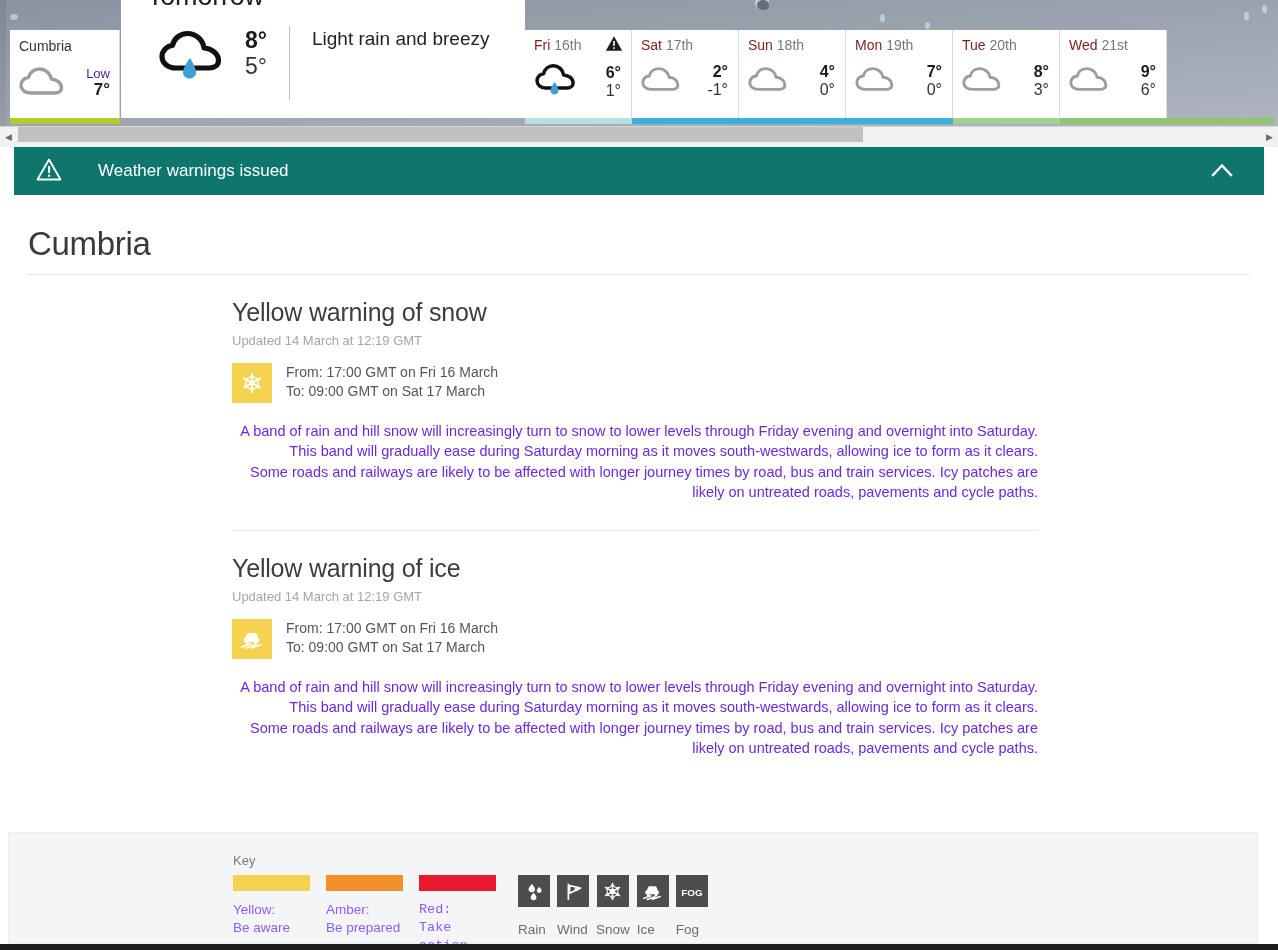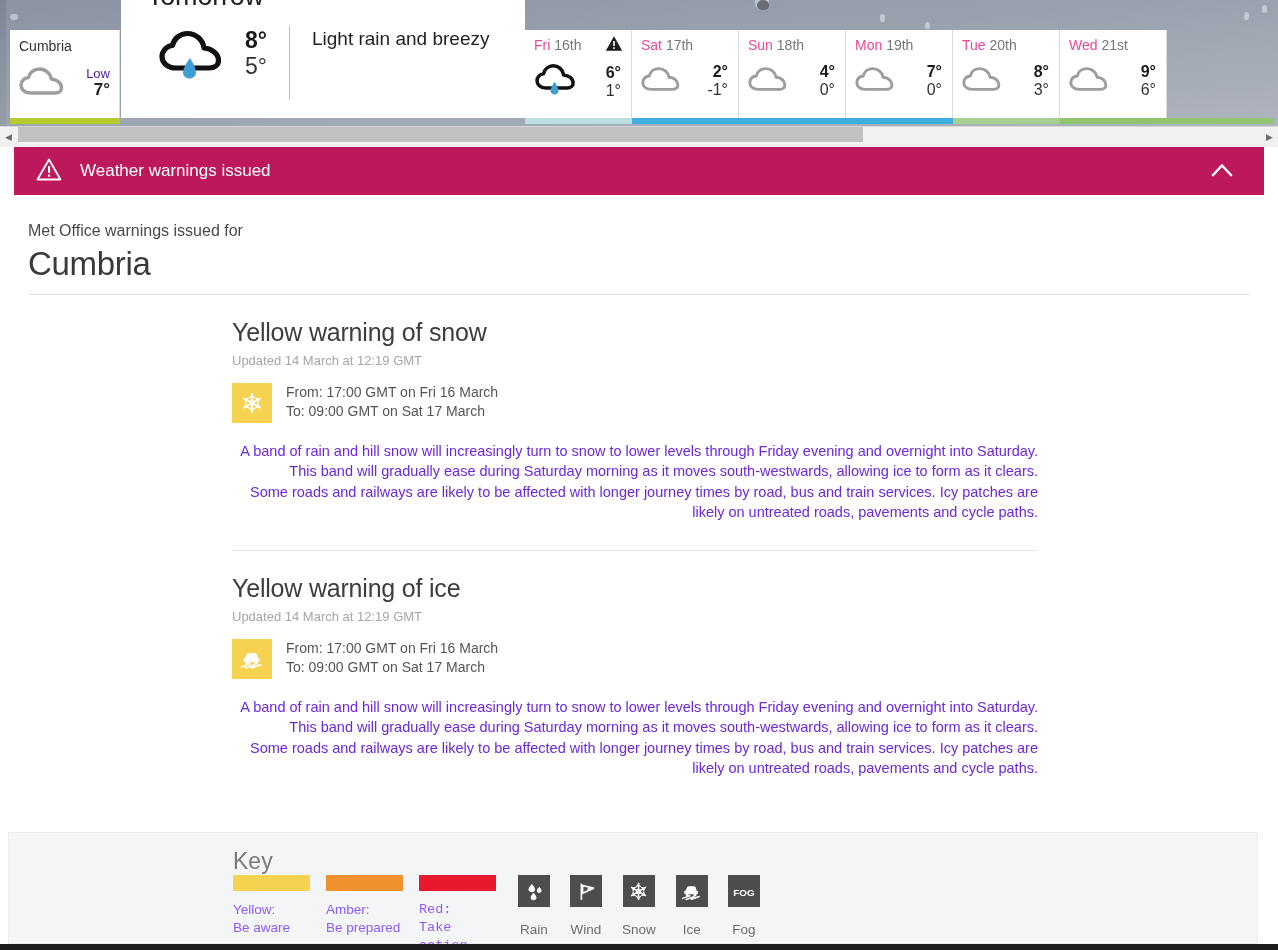--- a/index.html
+++ b/index.html
@@ -93,21 +93,21 @@
     background: #fff;
     border-right: 1px solid #dcdcdc;
     padding: 7px 8px 0 9px;
     position: relative;
   }
   .day-tile:first-child { border-left: none; }
   .day-head {
     font-size: 14px; color: #555; line-height: 16px;
     white-space: nowrap;
   }
-  .day-head .dow { color: #ec4899; }
+  .day-head .dow { color: #7f1d1d; }
   .day-head .dnum { color: #777; }
   .day-warn-tri { position: absolute; right: 8px; top: 5px; }
   .day-body { display:flex; align-items:center; justify-content: space-between; margin-top: 10px; }
   .day-temps { text-align: right; line-height: 1.12; padding-right: 2px;}
   .day-temps .hi { font-size: 16px; font-weight: 700; color: #1b1b1b; display:block; }
   .day-temps .lo { font-size: 16px; font-weight: 400; color: #333; display:block; }
 
   #day-bars { position: absolute; left: 525px; top: 118px; display:flex; height: 6px; }
   .day-bar { width: 107px; height: 6px; }
 
@@ -127,23 +127,24 @@
   #hscroll-thumb {
     height: 15px; width: 845px; background: #c1c1c1;
     margin-left: 1px;
   }
   #hscroll-track { flex:1; height:21px; }
 
   
   #warnings-banner {
     position: absolute; left: 14px; top: 147px;
     width: 1250px; height: 48px;
-    background: #be185d;
+    background: #0f766e;
     display:flex; align-items:center;
     padding: 0 18px 0 22px;
+    gap: 18px;
   }
   #warnings-banner .banner-text {
     color: #fff; font-size: 17px; margin-left: 18px; font-weight: 400;
   }
   #banner-chevron {
     margin-left: auto; color: #fff; font-size: 19px; line-height: 1;
     padding-right: 12px; font-weight: 300;
   }
 
   
@@ -189,29 +190,29 @@
   }
 
   
   #key-panel {
     position: absolute; left: 8px; top: 832px;
     width: 1250px; height: 112px;
     background: #f4f5f6;
     border: 1px solid #eceded;
   }
   #key-inner { padding: 18px 0 0 224px; }
-  #key-title { font-size: 23px; color: #7a7a7a; line-height: 20px; }
+  #key-title { font-size: 13px; color: #7a7a7a; line-height: 20px; }
   #key-items { display:flex; align-items: flex-start; margin-top: 4px; }
   .key-col { margin-right: 16px; }
   .key-swatch { width: 77px; height: 16px; }
   .key-col-label {
     font-size: 13.5px; color: #8b5cf6; line-height: 18px;
     margin-top: 10px; width: 77px;
   }
-  .key-icon-col { margin-right: 20px; text-align: center; }
+  .key-icon-col { margin-right: 7px; }
   .key-icon-tile {
     width: 32px; height: 32px; background: #4d4d4d;
     display:flex; align-items:center; justify-content:center;
     margin: 0 auto;
   }
   .key-icon-label {
     font-size: 13.5px; color: #6d6d6d; line-height: 18px; margin-top: 14px;
   }
   .key-icons-wrap { display:flex; align-items: flex-start; margin-left: 6px; padding-top: 0px;}
 
@@ -386,21 +387,20 @@
   <span class="banner-text">Weather warnings issued</span>
   <span id="banner-chevron">
     <svg width="24" height="16" viewBox="0 0 24 16" aria-hidden="true">
       <path d="M3 13 L12 3.5 L21 13" fill="none" stroke="#fff" stroke-width="2.3" stroke-linecap="square"></path>
     </svg>
   </span>
 </div>
 
 <div id="warnings-main">
   <div id="intro-block">
-    <div id="intro-label">Met Office warnings issued for</div>
     <div id="region-name">Cumbria</div>
   </div>
   <div id="intro-rule"></div>
 
   <div id="warning-list">
       <div class="warning-item">
         <div class="warning-title">Yellow warning of snow</div>
         <div class="warning-updated">Updated 14 March at 12:19 GMT</div>
         <div class="warning-period">
           <div class="warning-badge" style="background: rgb(245, 210, 79);">

